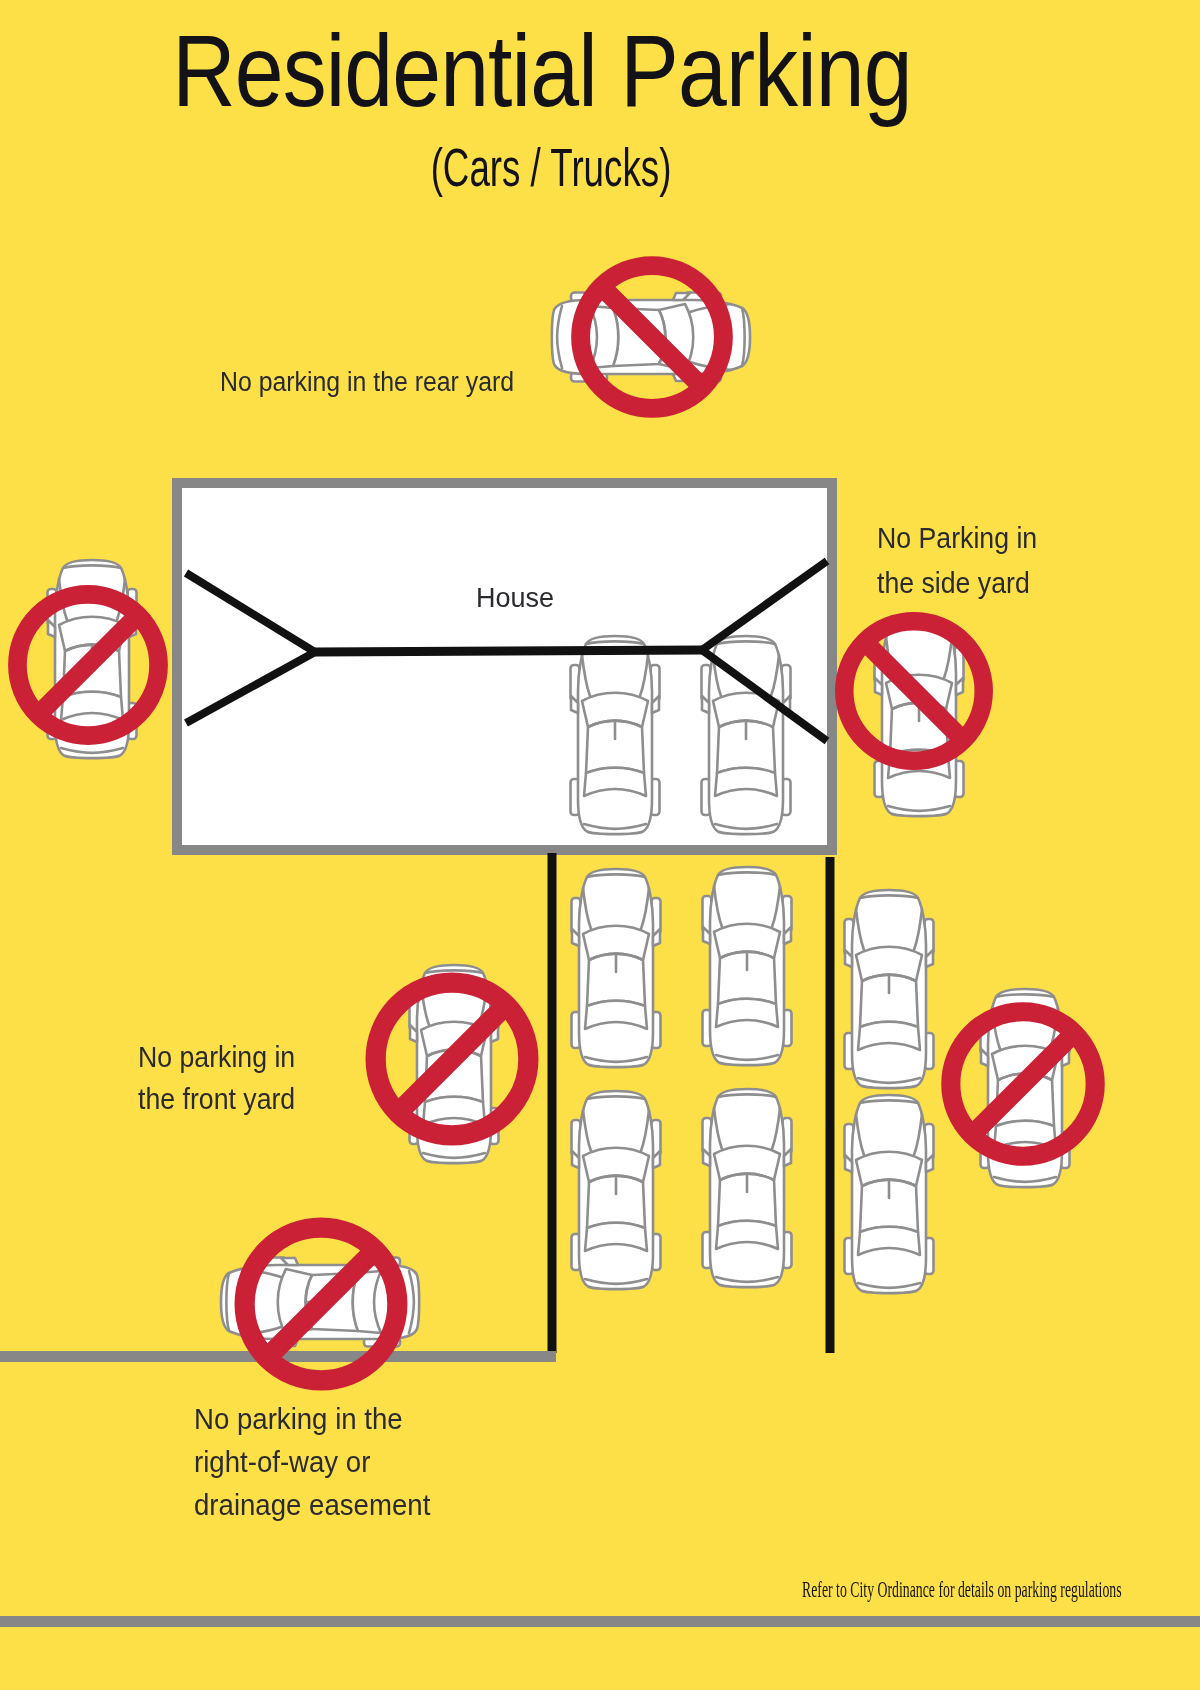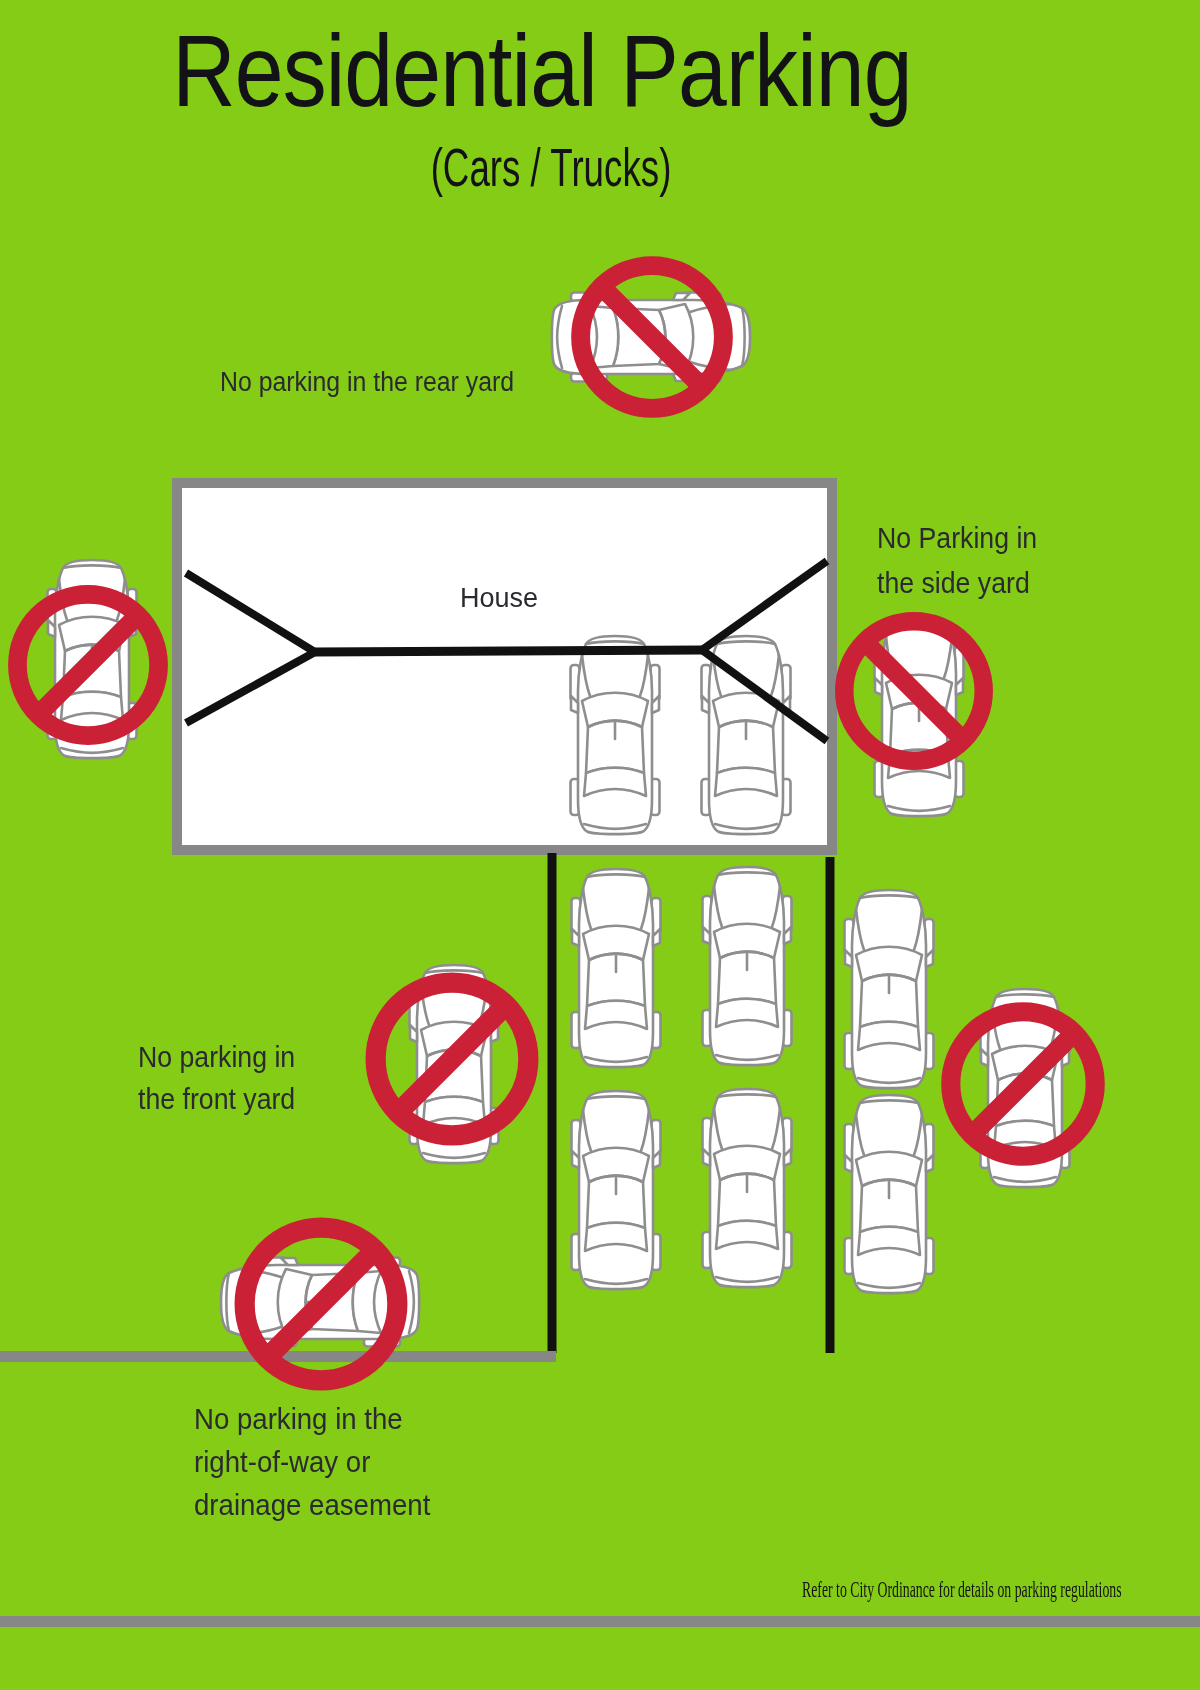--- a/index.html
+++ b/index.html
@@ -1,30 +1,30 @@
 <!DOCTYPE html>
 <html style="--no-parking-red: #cb2137; --structure-gray: #878787; --line-black: #111111; --car-line-gray: #8e8e8e; --label-text: #2a2a30; --note-text: #453e66; --title-text: #121217;"><head>
 <meta charset="utf-8">
 <style>
   html,body{margin:0;padding:0;background:#ffffff;}
-  #canvas{position:relative;width:1200px;height:1690px;background:#84cc16;overflow:hidden;
+  #canvas{position:relative;width:1200px;height:1690px;background:#fde047;overflow:hidden;
           font-family:"Liberation Sans",sans-serif;}
   .abs{position:absolute;}
   .title{left:-58px;top:18px;width:1200px;text-align:center;font-size:102px;line-height:1.05;
          color:var(--title-text,#121217);transform:scaleX(0.86);transform-origin:50% 0;
          white-space:nowrap;letter-spacing:-1px;}
   .subtitle{left:-49px;top:136px;width:1200px;text-align:center;font-size:54px;
          color:var(--title-text,#121217);transform:scaleX(0.68);transform-origin:50% 0;
          white-space:nowrap;}
   .lbl{color:var(--label-text,#2a2a30);transform:scaleX(0.92);transform-origin:0 0;
        white-space:nowrap;}
   .lbl div{white-space:nowrap;}
   .house{left:172px;top:478px;width:665px;height:377px;box-sizing:border-box;
          border:10px solid var(--structure-gray,#878787);background:#ffffff;}
-  .house-label{left:439px;top:583px;width:120px;text-align:center;font-size:27px;
+  .house-label{left:455px;top:583px;width:120px;text-align:center;font-size:27px;
          color:var(--label-text,#2a2a30);}
   .note{color:var(--note-text,#453e66);font-size:20px;line-height:28px;white-space:nowrap;}
   .footer{left:802px;top:1577px;font-family:"Liberation Serif",serif;font-size:23px;
          color:#141414;transform:scaleX(0.6);transform-origin:0 50%;white-space:nowrap;}
   svg.car{position:absolute;width:92px;height:206px;color:var(--car-line-gray,#8e8e8e);}
   svg.car.rot90{transform:rotate(90deg);}
   svg.car.rotm90{transform:rotate(-90deg);}
   svg.ring{position:absolute;color:var(--no-parking-red,#cb2137);}
   svg.ring.flip{transform:scaleX(-1);}
   #lines{left:0;top:0;pointer-events:none;}

